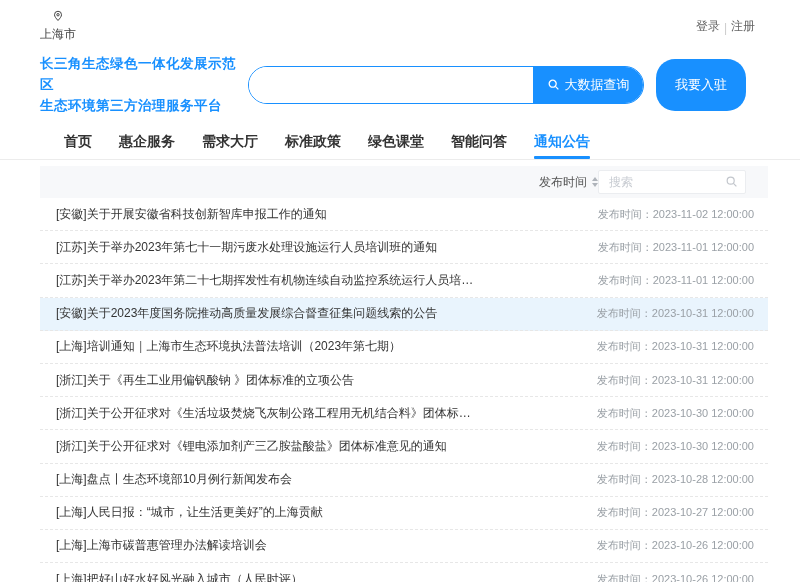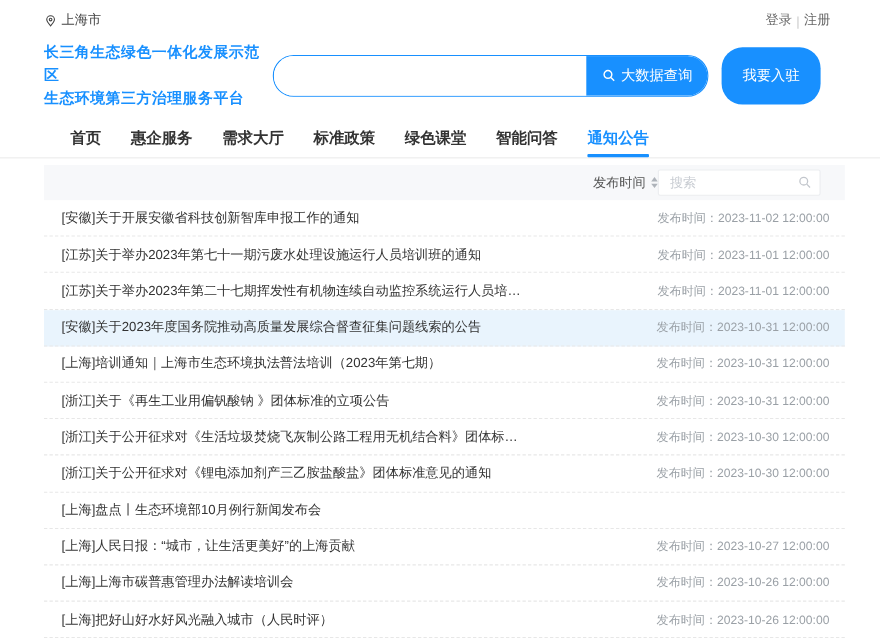--- a/index.html
+++ b/index.html
@@ -3,21 +3,21 @@
 <meta charset="utf-8">
 <style>
   * { margin:0; padding:0; box-sizing:border-box; }
   html,body { width:800px; height:582px; overflow:hidden; background:#fff;
     font-family:"Liberation Sans","DejaVu Sans",sans-serif; }
   .page { width:800px; height:582px; position:relative; background:#fff; }
 
   
   .topbar { display:flex; justify-content:space-between; align-items:center;
     padding:10px 45px 0 40px; font-size:12px; color:#555; }
-  .location { display:flex; align-items:center; gap:4px; cursor:pointer; color:#444; }
+  .location { display:flex; align-items:center; gap:4px; cursor:pointer; color:#444;flex-direction:column; }
   .auth { display:flex; align-items:flex-end; gap:4px; color:#666; }
   .auth a { color:#666; text-decoration:none; cursor:pointer; }
   .auth .sep { color:#ccc; }
 
   
   .header-main { display:flex; align-items:center; padding:10px 40px 14px 40px; }
   .site-title { color:#1890ff; font-weight:bold; font-size:13.5px; line-height:21px;
     width:208px; letter-spacing:0.5px; }
   .search-group { display:flex; height:38px; width:396px; border:1px solid #1890ff;
     border-radius:19px; overflow:hidden; background:#fff; }
@@ -187,20 +187,23 @@
 
   <div class="row">
     <div class="row-title">[浙江]关于公开征求对《锂电添加剂产三乙胺盐酸盐》团体标准意见的通知</div>
     <div class="row-date">
       <span>发布时间：</span><span>2023-10-30 12:00:00</span>
     </div>
   </div>
 
   <div class="row">
     <div class="row-title">[上海]盘点丨生态环境部10月例行新闻发布会</div>
+    <div class="row-date">
+      <span>发布时间：</span><span>2023-10-28 12:00:00</span>
+    </div>
   </div>
 
   <div class="row">
     <div class="row-title">[上海]人民日报：“城市，让生活更美好”的上海贡献</div>
     <div class="row-date">
       <span>发布时间：</span><span>2023-10-27 12:00:00</span>
     </div>
   </div>
 
   <div class="row">

